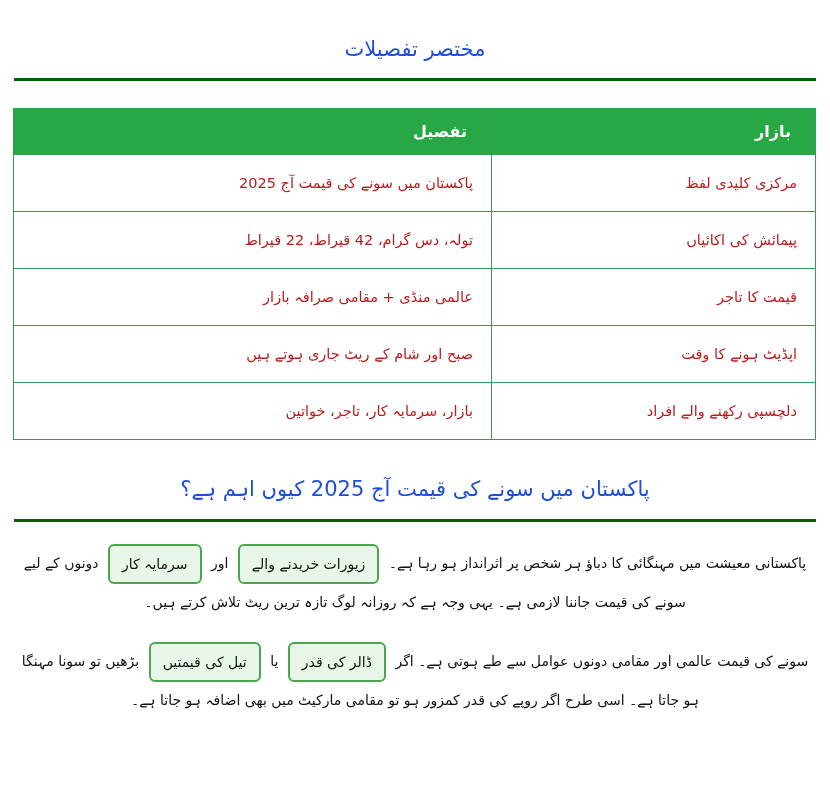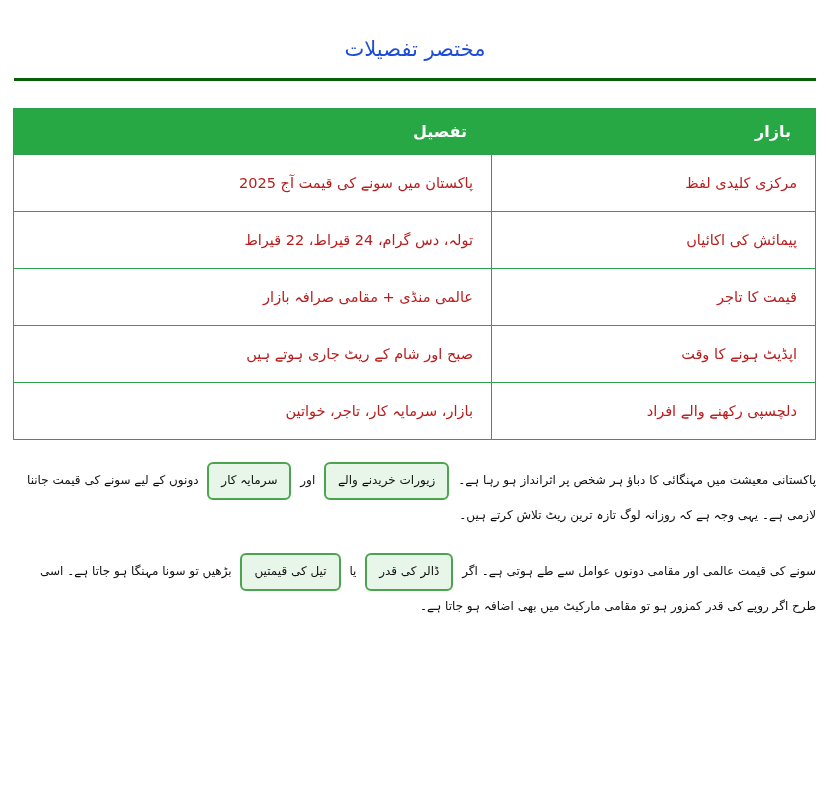--- a/index.html
+++ b/index.html
@@ -55,23 +55,23 @@
     border: 1px solid #2f9e4f;
     font-size: 14.5px;
     color: #b91c1c;
     text-align: right;
     padding: 0 18px;
     height: 57px;
     vertical-align: middle;
   }
   .body-paragraph {
     margin-top: 22px;
-    font-size: 12px;
+    font-size: 14px;
     color: #111111;
-    text-align: right;
+    text-align: center;
     line-height: 2.6;
   }
   .highlight-tag {
     display: inline-block;
     background: #e8f6e9;
     border: 2px solid #4aa54e;
     border-radius: 6px;
     padding: 9px 12px;
     margin: 0 5px;
     vertical-align: middle;
@@ -98,37 +98,38 @@
         <th>تفصیل</th>
       </tr>
     </thead>
     <tbody>
       <tr>
         <td>مرکزی کلیدی لفظ</td>
         <td>پاکستان میں سونے کی قیمت آج 2025</td>
       </tr>
       <tr>
         <td>پیمائش کی اکائیاں</td>
-        <td>تولہ، دس گرام، 24 قیراط، 22 قیراط</td>
+        <td>تولہ، دس گرام، 42 قیراط، 22 قیراط</td>
       </tr>
       <tr>
         <td>قیمت کا تاجر</td>
         <td>عالمی منڈی + مقامی صرافہ بازار</td>
       </tr>
       <tr>
         <td>اپڈیٹ ہونے کا وقت</td>
         <td>صبح اور شام کے ریٹ جاری ہوتے ہیں</td>
       </tr>
       <tr>
         <td>دلچسپی رکھنے والے افراد</td>
         <td>بازار، سرمایہ کار، تاجر، خواتین</td>
       </tr>
     </tbody>
   </table>
 
+  <h2 class="section-heading">پاکستان میں سونے کی قیمت آج 2025 کیوں اہم ہے؟</h2>
 
   <p class="body-paragraph">
     <span>پاکستانی معیشت میں مہنگائی کا دباؤ ہر شخص پر اثرانداز ہو رہا ہے۔</span>
     <span class="highlight-tag">زیورات خریدنے والے</span>
     <span>اور</span>
     <span class="highlight-tag">سرمایہ کار</span>
     <span>دونوں کے لیے سونے کی قیمت جاننا لازمی ہے۔ یہی وجہ ہے کہ روزانہ لوگ تازہ ترین ریٹ تلاش کرتے ہیں۔</span>
   </p>
 
 

